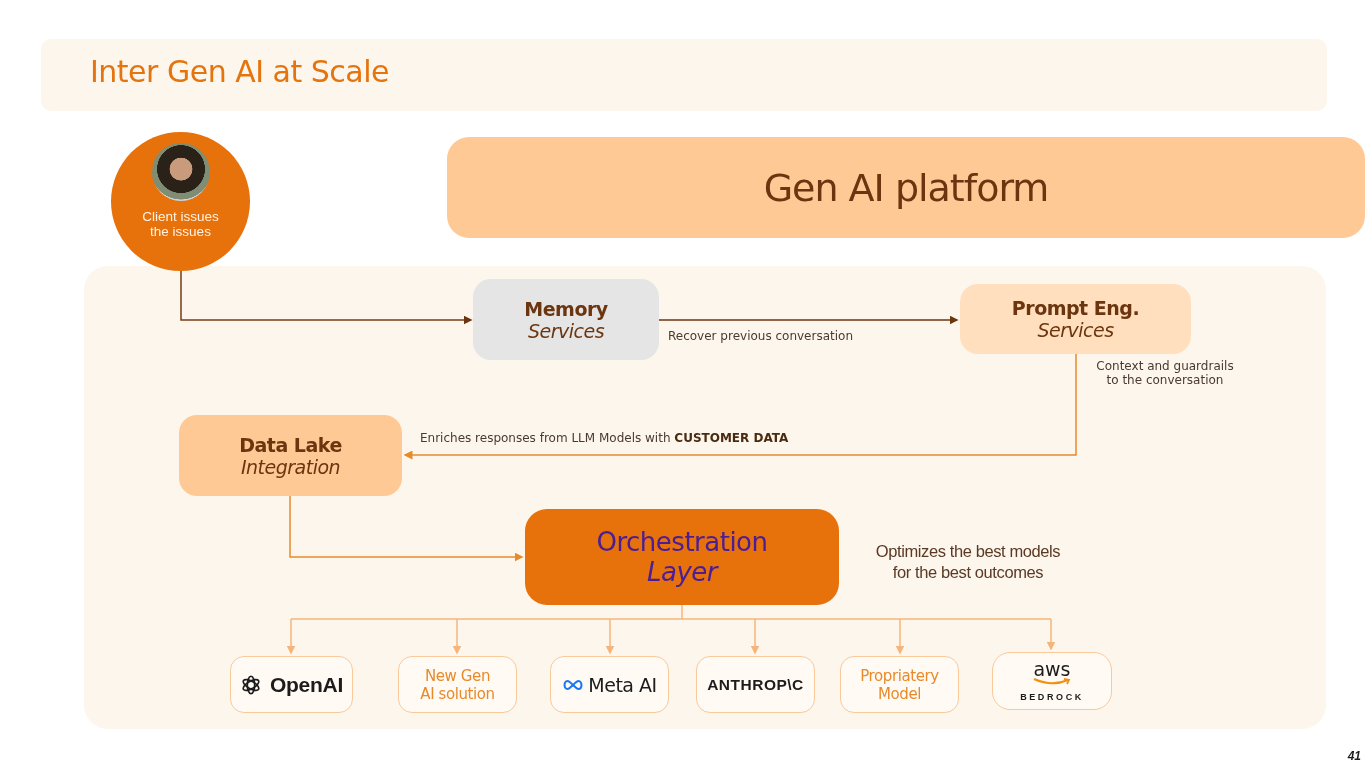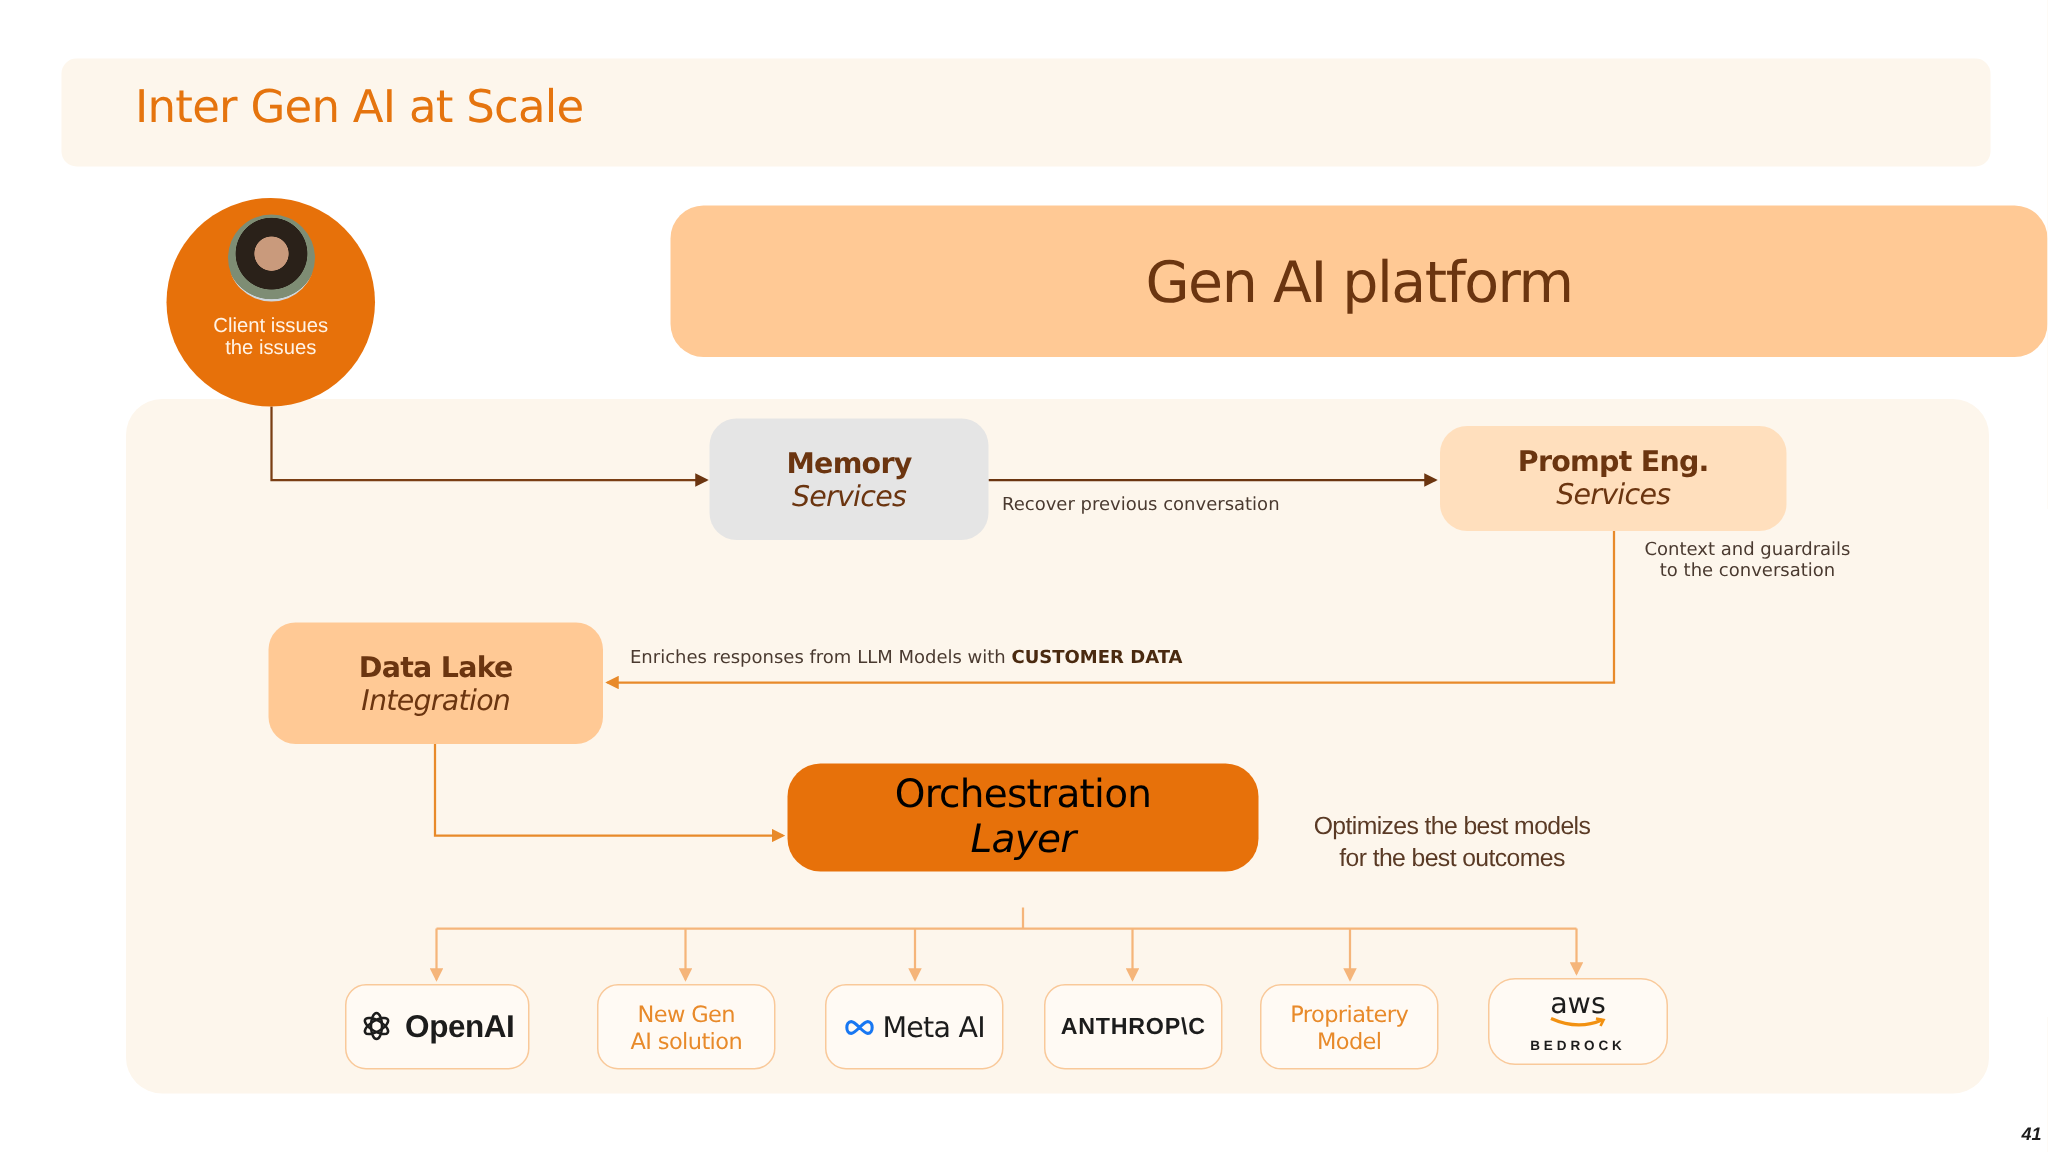--- a/index.html
+++ b/index.html
@@ -47,21 +47,21 @@
   .node {
     border-radius: 18px; display: flex; flex-direction: column;
     align-items: center; justify-content: center; color: #6b3510;
     font-family: "DejaVu Sans", sans-serif;
   }
   .node .n-title { font-size: 19px; font-weight: bold; letter-spacing: -0.5px; }
   .node .n-sub { font-size: 19px; font-style: italic; letter-spacing: -0.5px; }
   .memory { left: 473px; top: 279px; width: 186px; height: 81px; background: #e5e5e5; }
   .prompt { left: 960px; top: 284px; width: 231px; height: 70px; background: #ffdfbd; }
   .datalake { left: 179px; top: 415px; width: 223px; height: 81px; background: #ffc995; }
-  .orch { left: 525px; top: 509px; width: 314px; height: 72px; background: #e7710a; color: #000000; border-radius: 22px; }
+  .orch { left: 525px; top: 509px; width: 314px; height: 96px; background: #e7710a; color: #4c1d95; border-radius: 22px; }
   .orch .n-title { font-size: 26px; font-weight: normal; }
   .orch .n-sub { font-size: 26px; }
   .label {
     font-size: 12px; color: #4a3a30; font-family: "DejaVu Sans", sans-serif;
   }
   .label-memory { left: 668px; top: 329px; }
   .label-prompt { left: 1084px; top: 359px; text-align: center; line-height: 14px; width: 162px; }
   .label-datalake { left: 420px; top: 431px; }
   .label-datalake b { color: #4a2a10; }
   .label-orch {
@@ -73,21 +73,21 @@
     border-radius: 14px; display: flex; align-items: center; justify-content: center;
     box-sizing: border-box; text-align: center;
   }
   .model-text-orange { color: #e88a2a; font-size: 15px; line-height: 18px; font-family: "DejaVu Sans", sans-serif; letter-spacing: -0.4px; }
   .m1 { left: 230px; width: 123px; }
   .m2 { left: 398px; width: 119px; }
   .m3 { left: 550px; width: 119px; }
   .m4 { left: 696px; width: 119px; }
   .m5 { left: 840px; width: 119px; align-items: center; }
   .m6 { left: 992px; width: 120px; top: 652px; height: 58px; border-radius: 18px; }
-  .brand-openai { font-size: 21px; font-weight: bold; color: #1c1c1c; display: flex; gap: 8px; letter-spacing: -0.3px;}
+  .brand-openai { font-size: 21px; font-weight: bold; color: #1c1c1c; display: flex; align-items: center; gap: 8px; letter-spacing: -0.3px;}
   .brand-meta { font-size: 19px; color: #1c1c1c; display: flex; align-items: center; gap: 4px; font-family: "DejaVu Sans", sans-serif; letter-spacing: -0.5px;}
   .brand-anthropic { font-size: 15.5px; font-weight: bold; color: #1c1c1c; letter-spacing: 0.5px; }
   .brand-aws { display: flex; flex-direction: column; align-items: center; }
   .aws-word { font-size: 19px; color: #1c1c1c; line-height: 18px; font-family: "DejaVu Sans", sans-serif; }
   .aws-sub { font-size: 9px; font-weight: bold; letter-spacing: 2.6px; color: #1c1c1c; margin-top: 6px; }
   .page-num { right: 4px; top: 749px; font-size: 12px; font-weight: bold; font-style: italic; color: #1c1c1c; }
   svg.lines { position: absolute; left: 0; top: 0; width: 1365px; height: 768px; pointer-events: none; }
 </style>
 </head>
 <body>

